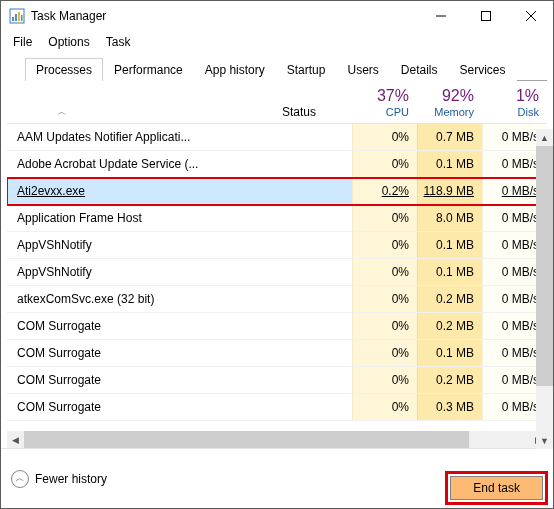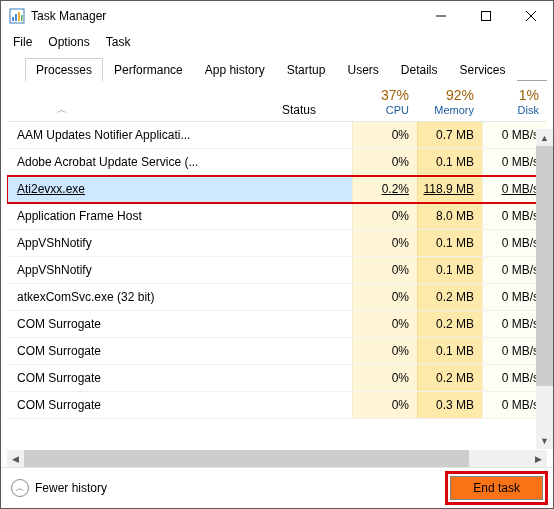--- a/index.html
+++ b/index.html
@@ -11,21 +11,21 @@
 .titlebar .ctrl { width: 45px; height: 30px; display: flex; align-items: center; justify-content: center; }
 .menubar { display: flex; padding: 2px 4px; gap: 0; }
 .menubar .menu { padding: 2px 8px; font-size: 12px; }
 .tabbar { display: flex; border-bottom: 1px solid #a3a3a3; margin: 4px 6px 0 24px; }
 .tabbar .tab { padding: 4px 10px; font-size: 12px; border: 1px solid transparent; border-bottom: none; position: relative; top: 1px; background: #fff; }
 .tabbar .tab.active { border-color: #d0d0d0; background: #fff; }
 .headerrow { display: flex; align-items: flex-end; border-bottom: 1px solid #e5e5e5; padding: 6px 0 4px 0; margin: 0 6px; }
 .headerrow .col-name { flex: 1; display: flex; align-items: center; padding-left: 40px; }
 .headerrow .sort { font-size: 10px; color: #555; margin-left: 10px; }
 .headerrow .col-num { width: 65px; text-align: right; padding-right: 8px; color: #1b5a9c; }
-.headerrow .pct { font-size: 14px; color: #a16207; display: block; }
+.headerrow .pct { font-size: 16px; color: #701a75; display: block; }
 .headerrow .lbl { color: #1b5a9c; font-size: 11px; }
 .rows { flex: 1; overflow: hidden; margin: 0 6px; }
 .row { display: flex; align-items: center; height: 27px; border-bottom: 1px solid #f0f0f0; }
 .row .c-name { flex: 1; padding-left: 10px; white-space: nowrap; overflow: hidden; text-overflow: ellipsis; }
 .row .c-cpu { width: 65px; text-align: right; padding-right: 8px; background: #fff6d8; height: 100%; display: flex; align-items: center; justify-content: flex-end; border-left: 1px solid #f3ecc9; }
 .row .c-mem { width: 65px; text-align: right; padding-right: 8px; background: #fde9a9; height: 100%; display: flex; align-items: center; justify-content: flex-end; border-left: 1px solid #f3dc8a; }
 .row .c-disk { width: 65px; text-align: right; padding-right: 8px; background: #fffef5; height: 100%; display: flex; align-items: center; justify-content: flex-end; border-left: 1px solid #f3f0dd; }
 .row.selected { background: #cde8ff; text-decoration: underline; }
 .row.selected .c-name { background: #cde8ff; }
 .row.highlighted { outline: 2px solid #d9000b; outline-offset: -1px; }
@@ -33,21 +33,21 @@
 .scrollbar-v .thumb { background: #cdcdcd; width: 100%; height: 240px; }
 .scrollbar-v .arrow { height: 17px; display: flex; align-items: center; justify-content: center; color: #555; font-size: 9px; }
 .scrollbar-h { height: 17px; background: #f0f0f0; display: flex; margin: 0 6px; }
 .scrollbar-h .arrow { width: 17px; display: flex; align-items: center; justify-content: center; color: #555; font-size: 9px; }
 .scrollbar-h .track { flex: 1; position: relative; }
 .scrollbar-h .thumb { position: absolute; left: 0; width: 88%; height: 100%; background: #cdcdcd; }
 .footer { display: flex; align-items: center; padding: 8px 10px; border-top: 1px solid #e5e5e5; }
 .footer .fewer { display: flex; align-items: center; gap: 6px; }
 .footer .circ { width: 18px; height: 18px; border: 1px solid #888; border-radius: 50%; display: flex; align-items: center; justify-content: center; font-size: 9px; color: #555; }
 .footer .spacer { flex: 1; }
-.footer .endbtn { border: 1px solid #838383; background: #f97316; padding: 4px 22px; font-size: 12px; outline: 3px solid #d9000b; outline-offset: 2px; }
+.footer .endbtn { border: 1px solid #838383; background: #fdba74; padding: 4px 22px; font-size: 12px; outline: 3px solid #d9000b; outline-offset: 2px; margin-top: 19px; }
 .col-status-hdr { width: 70px; }
 svg { display: block; }
 .rows-wrapper { position: relative; flex: 1; display: flex; flex-direction: column; overflow: hidden; }
 </style>
 </head>
 <body>
 
 <div class="window">
   <div class="titlebar">
     <span class="icon">

